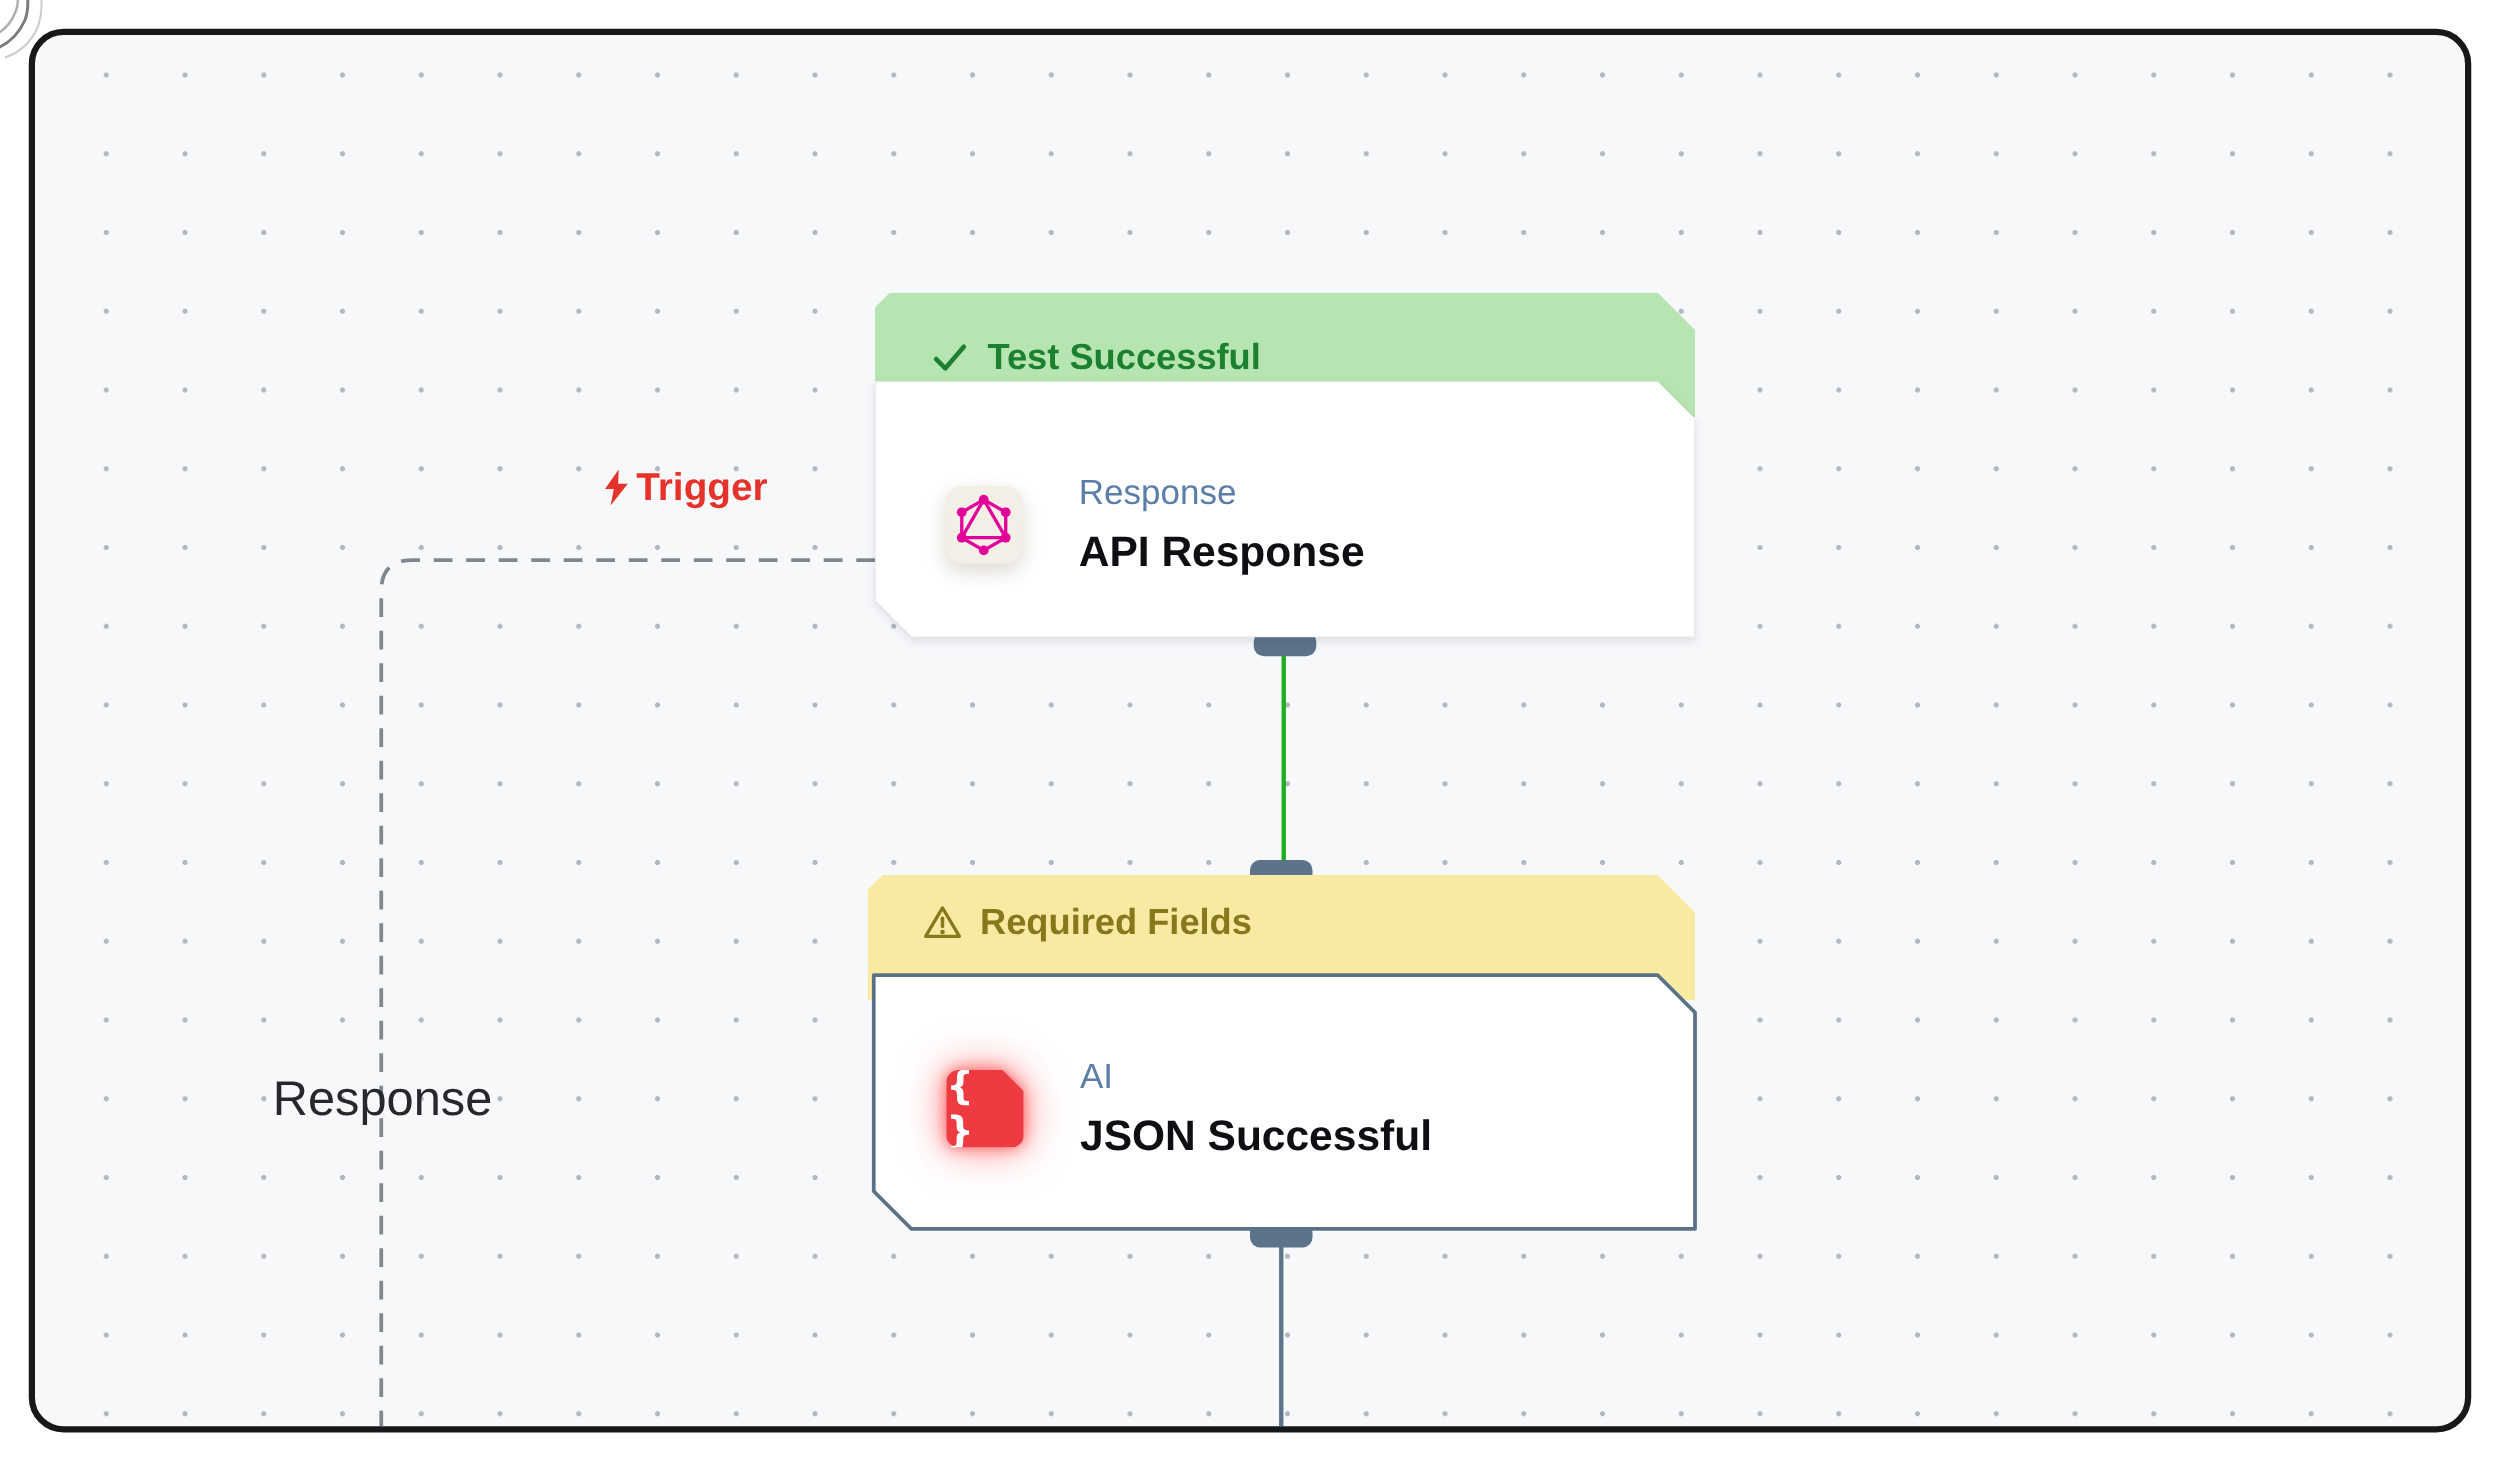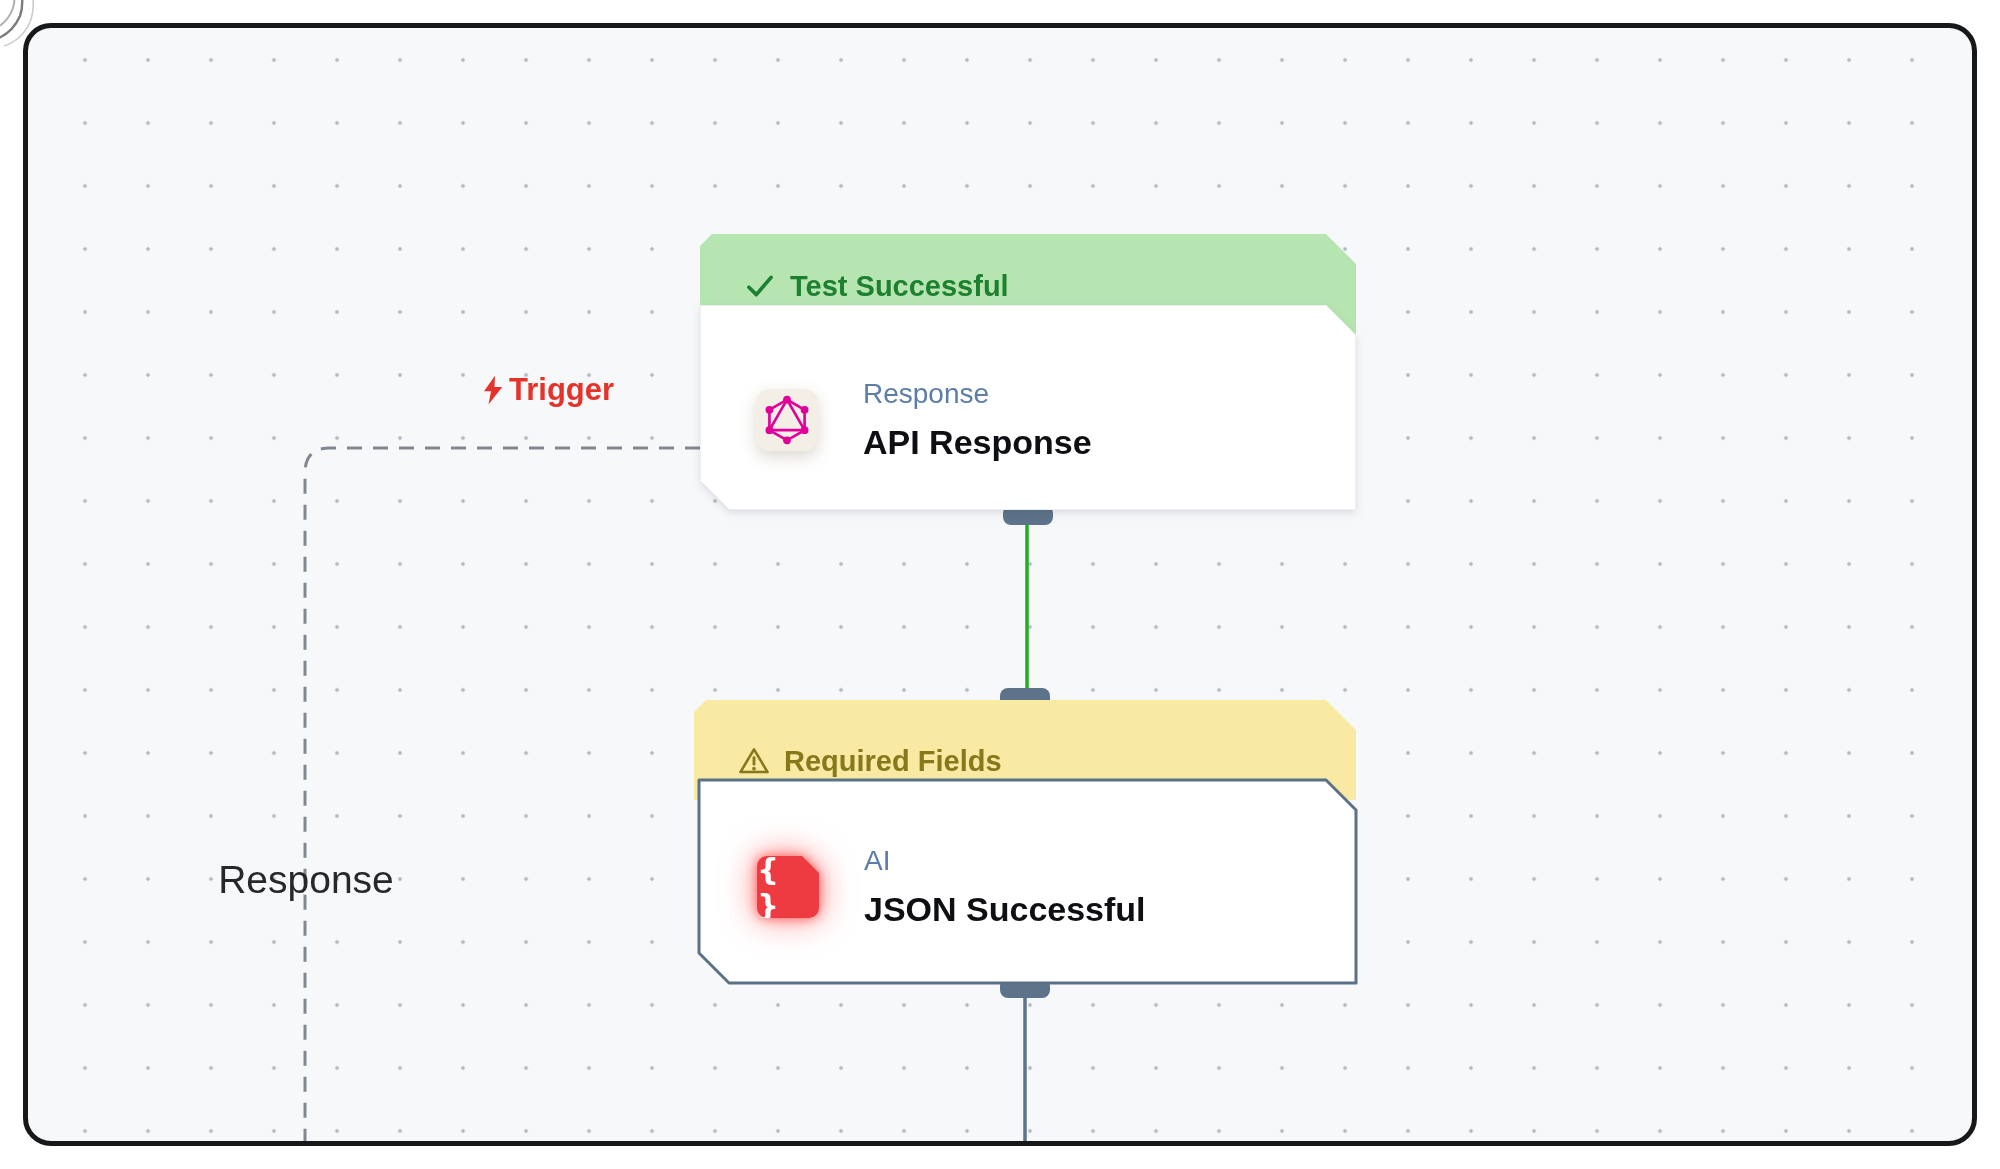--- a/index.html
+++ b/index.html
@@ -42,21 +42,21 @@
   .card1 { width:100%; height:100%; background:#ffffff; border:1px solid #eceef1;
            clip-path:polygon(0 0,calc(100% - 30px) 0,100% 30px,100% 100%,30px 100%,0 calc(100% - 30px)); }
   .content1 { left:728px; top:350px; z-index:5; }
   .iconbox1 { width:62px; height:62px; border-radius:14px; background:#f3efe7;
               display:flex; align-items:center; justify-content:center;
               box-shadow:0 6px 16px rgba(180,170,150,.45); }
   .handle1 { left:975px; top:477px; z-index:2; }
 
   
   .banner2 { left:666px; top:672px; width:662px; height:100px; background:#f8e9a3; color:#87781b;
-             align-items:center; padding-top:22px; }
+             align-items:flex-start; padding-top:22px; }
   .card2-svg { position:absolute; left:669px; top:750px; z-index:4; }
   .content2 { left:729px; top:817px; z-index:5; }
   .iconwrap2 { filter:drop-shadow(0 0 6px rgba(255,80,80,.9)) drop-shadow(0 0 16px rgba(255,60,60,.55)); }
   .iconbox2 { width:62px; height:62px; border-radius:10px; background:#ee3a41;
               clip-path:polygon(0 0,calc(100% - 17px) 0,100% 17px,100% 100%,0 100%);
               display:flex; align-items:center; justify-content:center;
               color:#ffffff; font-size:31px; font-weight:700; letter-spacing:3px;
               font-family:"DejaVu Sans",sans-serif; }
   .handle2-top { left:972px; top:660px; z-index:2; }
   .handle2-bot { left:972px; top:950px; z-index:2; }

